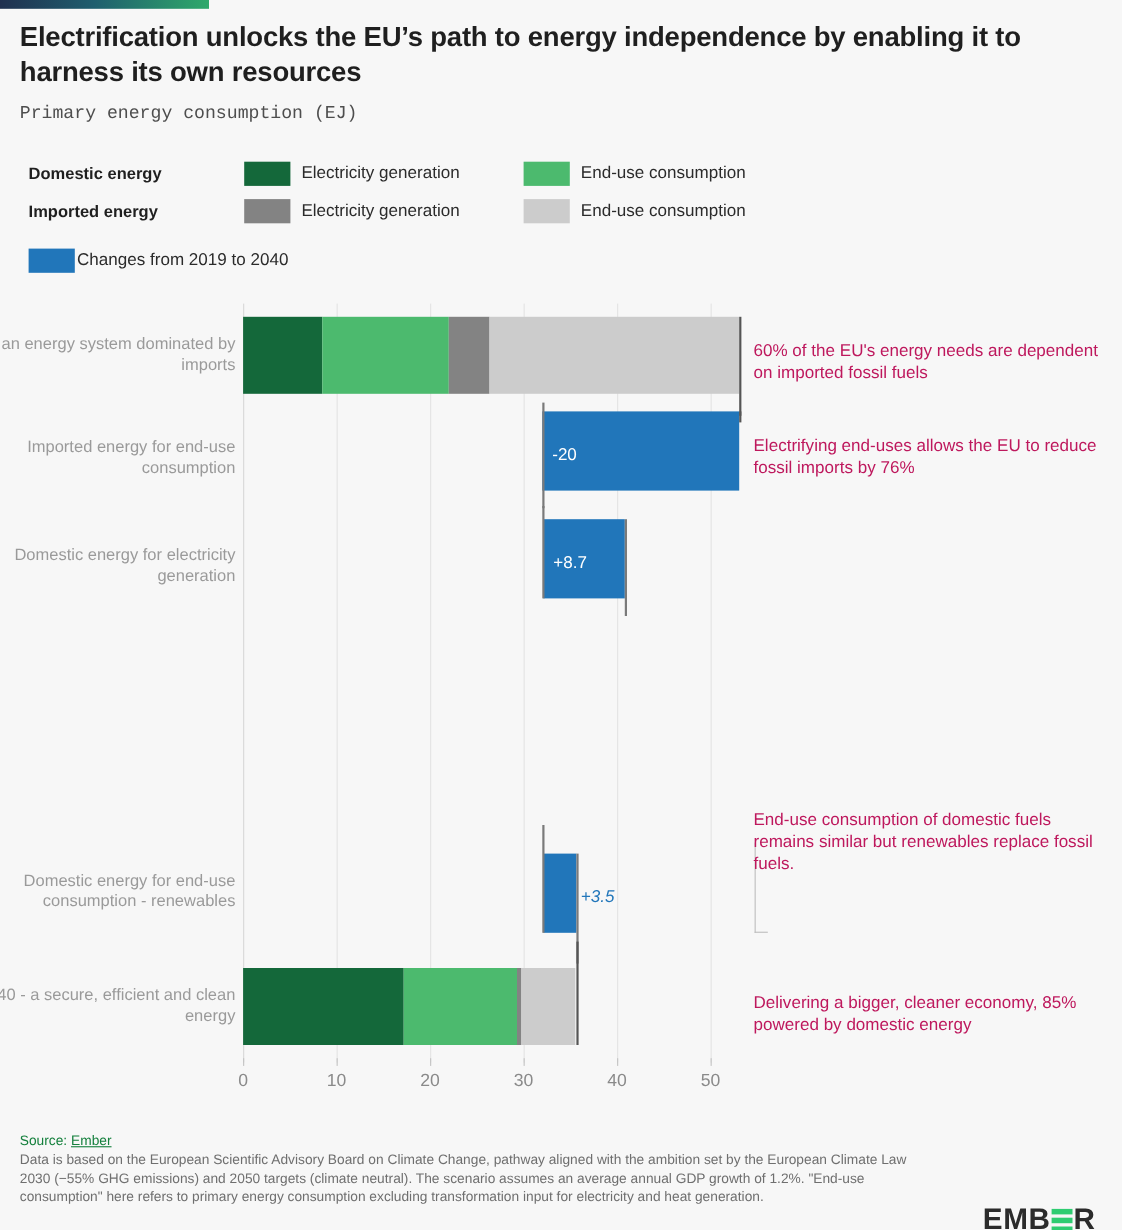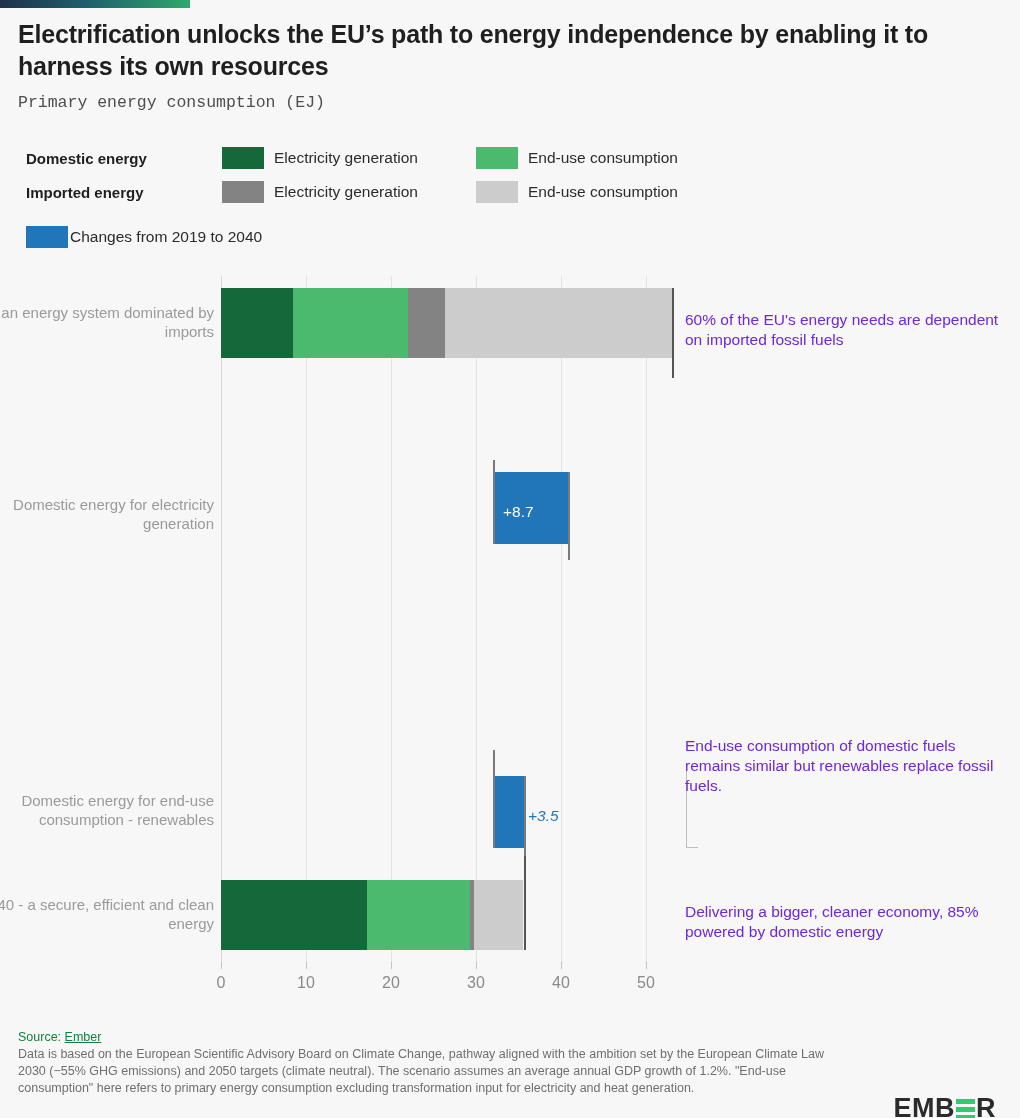--- a/index.html
+++ b/index.html
@@ -45,21 +45,21 @@
   .gridline { position: absolute; top: 0; width: 1px; height: 690px; background: #e3e3e3; }
   .gridline.axis0 { background: #d8d8d8; }
   .row { position: absolute; left: 0; width: 1020px; }
   .rowlabel {
     position: absolute; right: 806px; width: 260px;
     text-align: right; font-size: 15px; line-height: 1.25;
     color: #9a9a9a;
   }
   .annot {
     position: absolute; left: 685px; width: 320px;
-    font-size: 15.5px; line-height: 1.28; color: #6d28d9;
+    font-size: 15.5px; line-height: 1.28; color: #be185d;
   }
   .seg { position: absolute; }
   .wbar { position: absolute; background: #2176ba; }
   .wlabel {
     position: absolute; font-size: 15.5px; color: #ffffff;
     line-height: 1;
   }
   .wlabel.outside { color: #2176ba; font-style: italic; }
   .connector { position: absolute; width: 1.5px; background: #7a7a7a; }
   .bracket {
@@ -132,20 +132,28 @@
   <div class="row" style="top:12px;height:78px">
     <div class="rowlabel" style="top:16px">2019 - an energy system dominated by imports</div>
     <div class="seg" style="left:221px;top:0;width:72px;height:70px;background:#14683a"></div>
     <div class="seg" style="left:293px;top:0;width:115px;height:70px;background:#4cba6e"></div>
     <div class="seg" style="left:408px;top:0;width:37px;height:70px;background:#838383"></div>
     <div class="seg" style="left:445px;top:0;width:227px;height:70px;background:#cccccc"></div>
     <div class="connector" style="left:672px;top:0;height:90px;background:#555"></div>
     <div class="annot" style="top:22px">60% of the EU's energy needs are dependent on imported fossil fuels</div>
   </div>
 
+  <div class="row" style="top:98px;height:78px">
+    <div class="rowlabel" style="top:24px">Imported energy for end-use consumption</div>
+    <div class="wbar" style="left:493px;top:0;width:179px;height:72px"></div>
+    <div class="wlabel" style="left:502px;top:32px">-20</div>
+    <div class="connector" style="left:493px;top:-8px;height:96px"></div>
+    <div class="connector" style="left:672px;top:0;height:10px;background:#555"></div>
+    <div class="annot" style="top:22px">Electrifying end-uses allows the EU to reduce fossil imports by 76%</div>
+  </div>
 
   <div class="row" style="top:196px;height:78px">
     <div class="rowlabel" style="top:24px">Domestic energy for electricity generation</div>
     <div class="wbar" style="left:494px;top:0;width:74px;height:72px"></div>
     <div class="wlabel" style="left:503px;top:32px">+8.7</div>
     <div class="connector" style="left:493px;top:-12px;height:84px"></div>
     <div class="connector" style="left:568px;top:0;height:88px"></div>
   </div>
 
 

